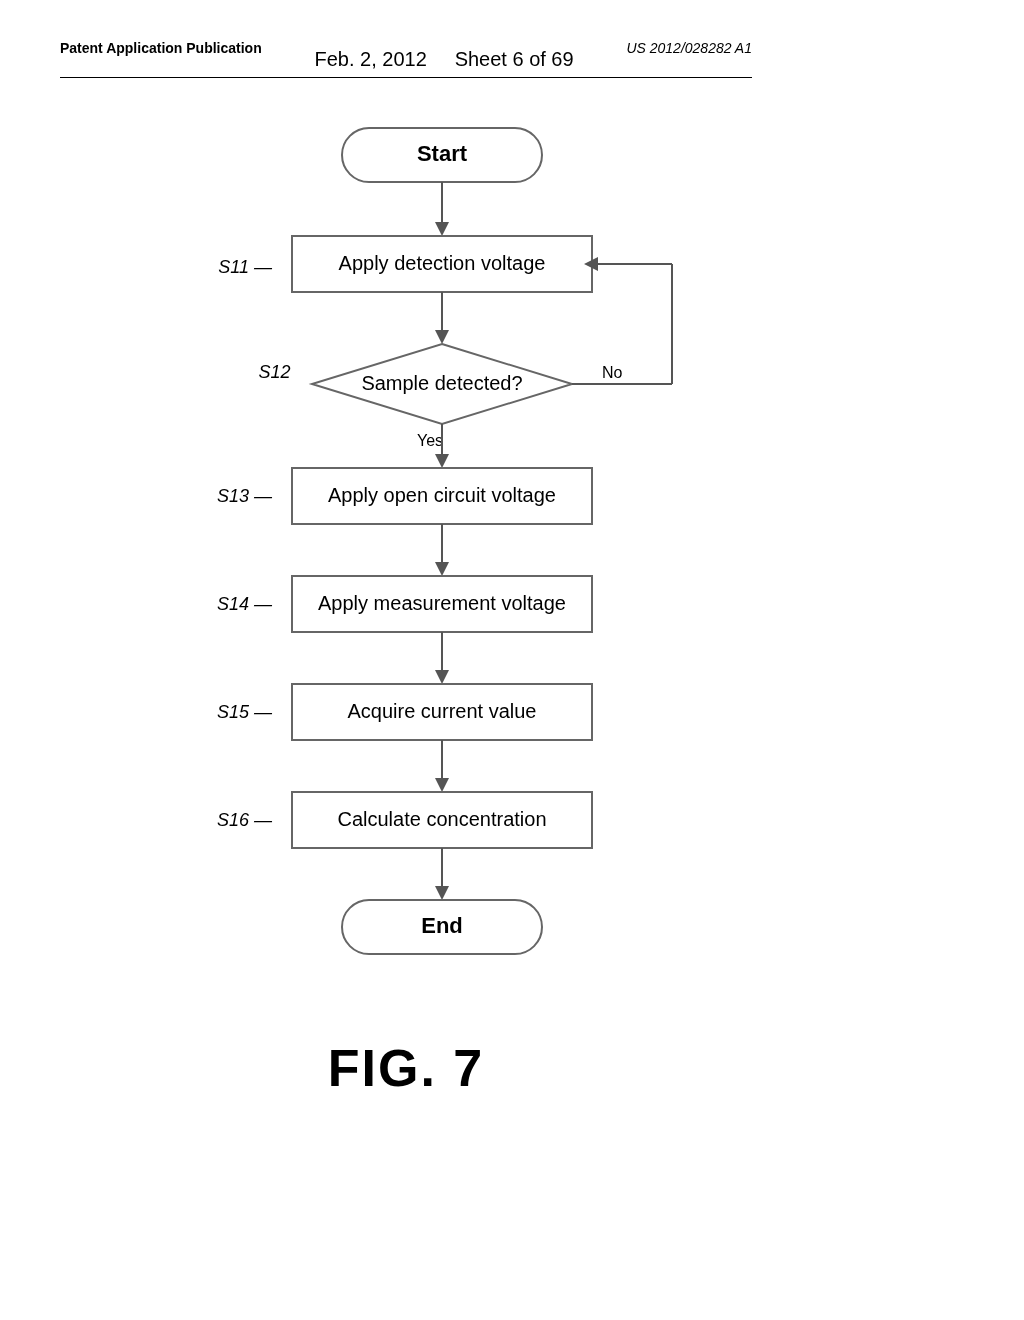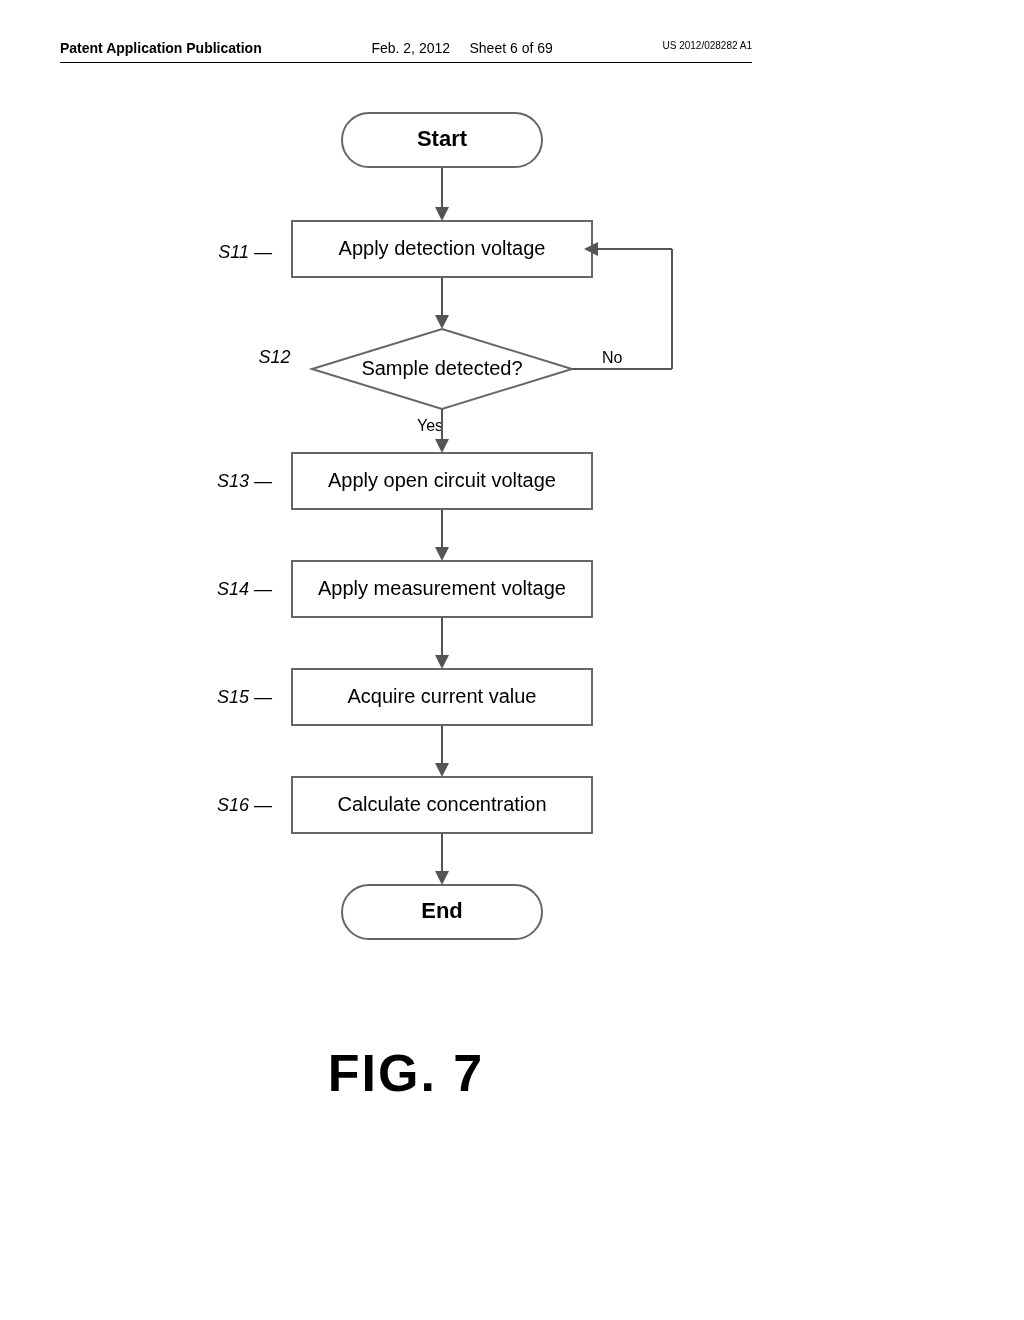--- a/index.html
+++ b/index.html
@@ -31,29 +31,31 @@
       margin-bottom: 40px;
     }
 
     .header-left {
       font-size: 14px;
       font-weight: bold;
       font-family: Arial, sans-serif;
     }
 
     .header-center {
-      font-size: 14px;
+      font-size: 20px;
       font-family: Arial, sans-serif;
       text-align: center;
+      margin-top: 8px;
     }
 
     .header-right {
-      font-size: 10px;
+      font-size: 14px;
       font-family: Arial, sans-serif;
       text-align: left;
+      font-style: italic;
     }
 
     
     .flowchart-container {
       display: flex;
       flex-direction: column;
       align-items: flex-end;
       margin-top: 20px;
       position: relative;
     }
@@ -63,21 +65,21 @@
       display: block;
     }
 
     
     .figure-label {
       text-align: center;
       font-size: 52px;
       font-weight: bold;
       font-family: Arial, sans-serif;
       letter-spacing: 2px;
-      margin-top: 80px;
+      margin-top: 60px;
     }
   </style>
 </head>
 <body>
 
 <div class="page">
 
   <div class="header">
     <div class="header-left">Patent Application Publication</div>
     <div class="header-center">

